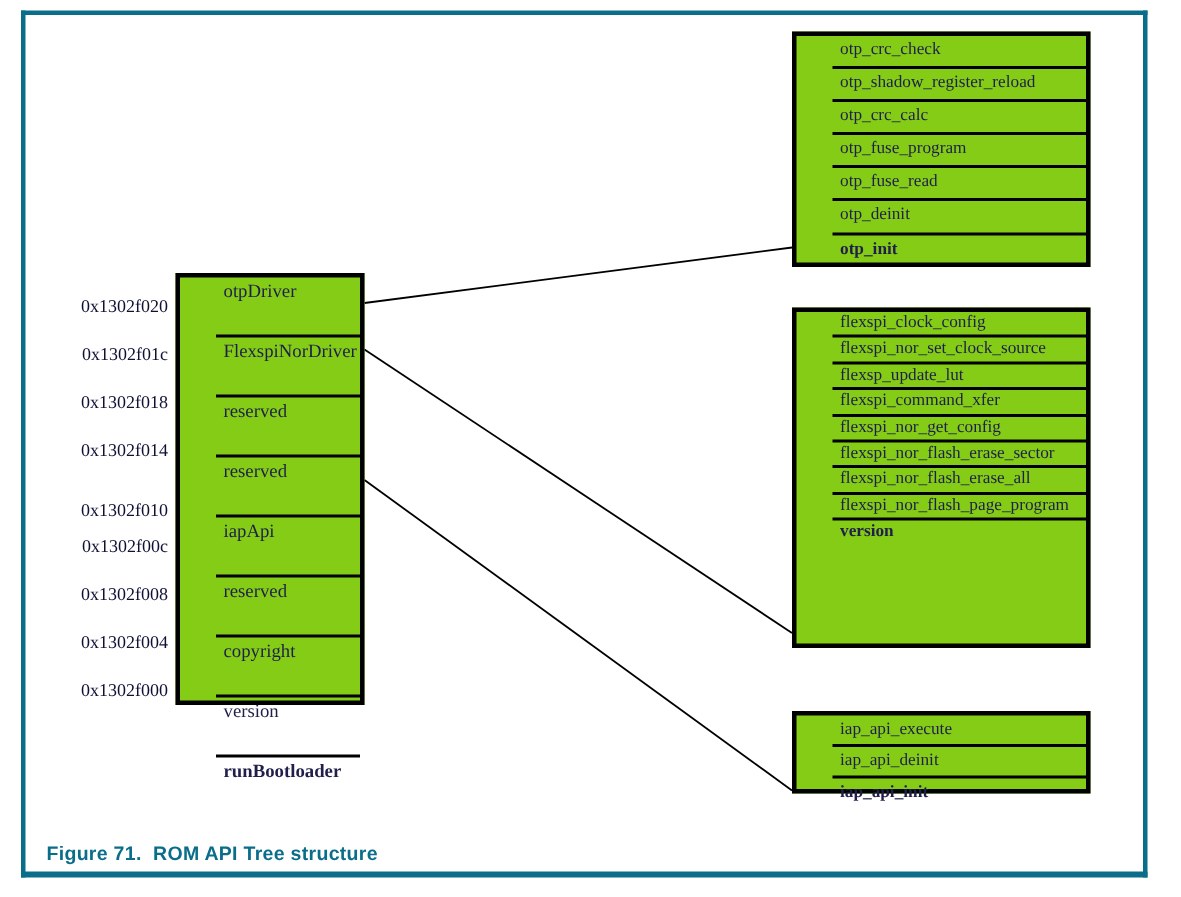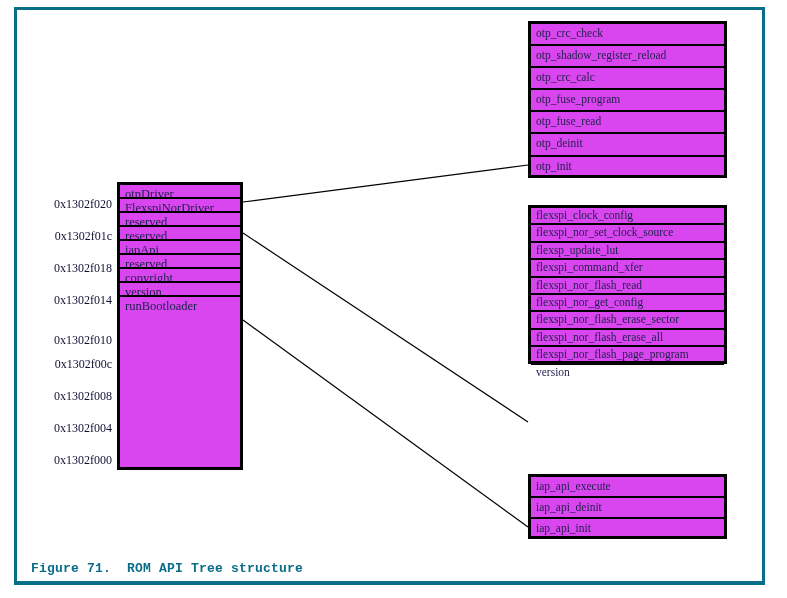--- a/index.html
+++ b/index.html
@@ -34,64 +34,66 @@
     top: 581px;
     width: 751px;
     height: 4px;
     background: #0a6e8a;
   }
 
   #figure-caption {
     position: absolute;
     left: 31px;
     top: 561px;
-    font-family: Liberation Mono, monospace;
+    font-family: Liberation Sans, sans-serif;
     font-weight: bold;
     font-size: 13px;
     color: #0a6e8a;
     letter-spacing: 0.2px;
     white-space: pre;
   }
 
   
   .box-table {
     position: absolute;
     border: 3px solid #000000;
     box-sizing: border-box;
-    background: #d946ef;
+    background: #84cc16;
+    padding-left: 24px;
   }
   .box-row {
     border-bottom: 2px solid #000000;
     box-sizing: border-box;
     position: relative;
     overflow: hidden;
     color: #1a1a3c;
   }
   .box-row:last-child {
     border-bottom: none;
+    font-weight: bold;
   }
   .box-row .row-label {
     position: absolute;
     left: 5px;
     top: 1px;
     font-size: 12px;
     line-height: 13px;
     white-space: nowrap;
     color: #1f1f4a;
   }
 
   
   #api-tree-table {
     left: 117px;
     top: 182px;
     width: 126px;
     height: 288px;
   }
   #api-tree-table .box-row {
-    height: 14px;
+    height: 40px;
   }
   #api-tree-table .row-label {
     font-size: 12.5px;
     top: 3px;
     left: 5px;
   }
 
   
   .addr-label {
     position: absolute;
@@ -117,30 +119,30 @@
     width: 199px;
     height: 157px;
   }
   #otp-driver-table .box-row { height: 22.1px; }
   #otp-driver-table .row-label { top: 3px; font-size: 11.5px; }
 
   #flexspi-driver-table {
     left: 528px;
     top: 205px;
     width: 199px;
-    height: 159px;
+    height: 227px;
   }
   #flexspi-driver-table .box-row { height: 17.4px; }
   #flexspi-driver-table .row-label { top: 1px; font-size: 11.5px; }
 
   #iap-api-table {
     left: 528px;
     top: 474px;
     width: 199px;
-    height: 65px;
+    height: 55px;
   }
   #iap-api-table .box-row { height: 21.0px; }
   #iap-api-table .row-label { top: 3px; font-size: 11.5px; }
 
   
   #connectors {
     position: absolute;
     left: 0;
     top: 0;
     width: 787px;
@@ -234,23 +236,20 @@
     <div class="box-row">
       <span class="row-label">flexspi_nor_set_clock_source</span>
     </div>
     <div class="box-row">
       <span class="row-label">flexsp_update_lut</span>
     </div>
     <div class="box-row">
       <span class="row-label">flexspi_command_xfer</span>
     </div>
     <div class="box-row">
-      <span class="row-label">flexspi_nor_flash_read</span>
-    </div>
-    <div class="box-row">
       <span class="row-label">flexspi_nor_get_config</span>
     </div>
     <div class="box-row">
       <span class="row-label">flexspi_nor_flash_erase_sector</span>
     </div>
     <div class="box-row">
       <span class="row-label">flexspi_nor_flash_erase_all</span>
     </div>
     <div class="box-row">
       <span class="row-label">flexspi_nor_flash_page_program</span>

